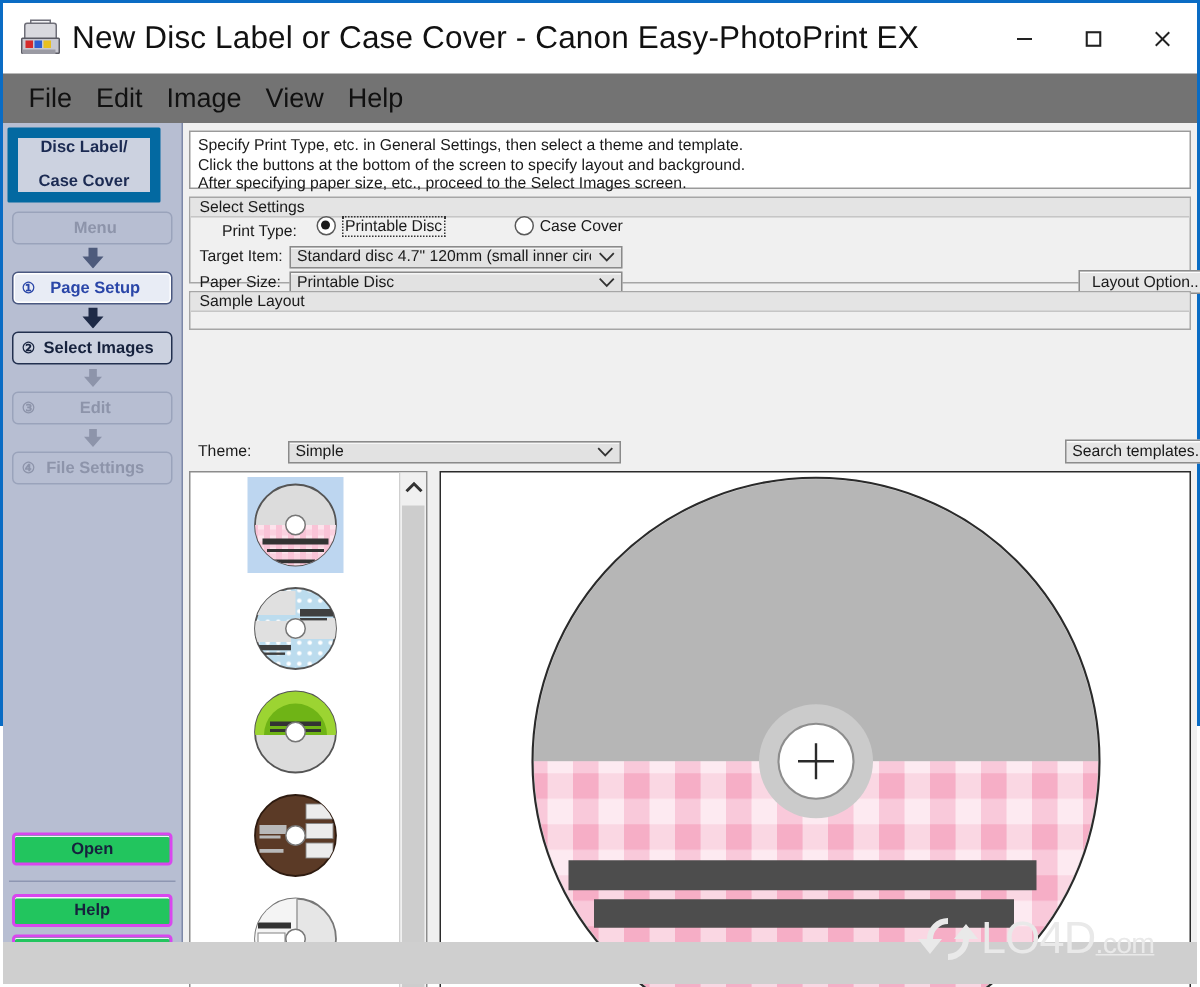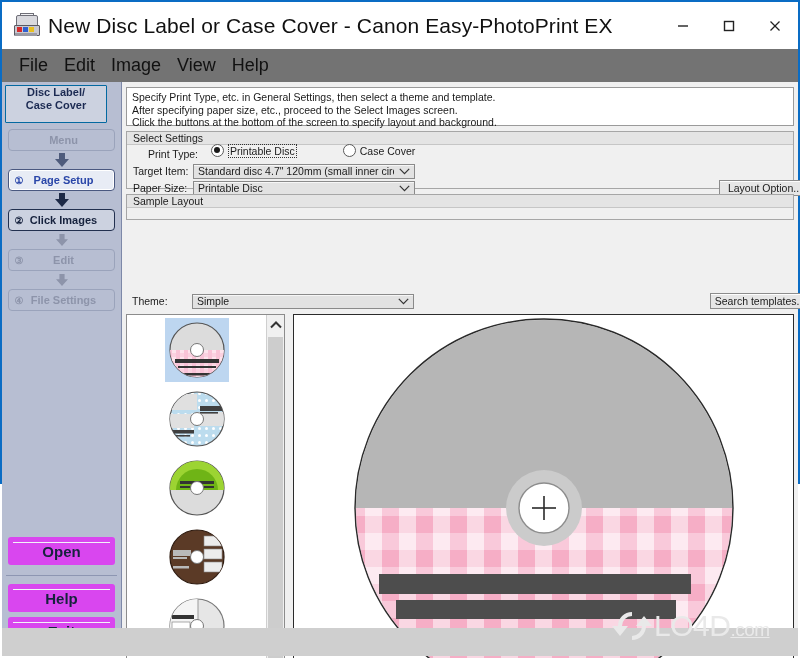--- a/index.html
+++ b/index.html
@@ -56,22 +56,22 @@
 
   
   #sidebar{
     width:120px;flex:none;background:#b7bed2;
     border-right:1px solid #7d88a8;
     position:relative;box-sizing:border-box;
     display:flex;flex-direction:column;
   }
   #side-head{
     margin:3px 14px 0 3px;height:36px;
-    background:#ccd2e0;border:1px solid #0369a1;
-    display:flex;flex-direction:column;align-items:center;justify-content:flex-start;
+    background:#ccd2e0;border:7px solid #0369a1;
+    display:flex;flex-direction:column;align-items:center;justify-content:space-between;
     border-radius:1px;
   }
   #side-head div{font-size:11px;font-weight:bold;color:#1b2a52;line-height:13px;}
   #steps{padding:6px 6px 0 6px;}
   .navbtn{
     height:22px;border-radius:4px;display:flex;align-items:center;
     box-sizing:border-box;position:relative;
   }
   .navbtn .num{
     width:20px;text-align:center;font-size:10px;font-weight:bold;flex:none;
@@ -85,23 +85,23 @@
   .nav-active{background:#e8ecf5;border:1px solid #4a5880;box-shadow:inset 0 0 0 1px #fff;}
   .nav-active .num,.nav-active .lbl{color:#2a46a8;}
   .nav-enabled{background:#ccd2e0;border:1.5px solid #22304f;}
   .nav-enabled .num,.nav-enabled .lbl{color:#16223d;}
   .arrowdown{
     height:18px;display:flex;align-items:center;justify-content:center;
   }
   #side-spacer{flex:1;}
   #side-open-wrap{padding:0 6px;}
   .sidebtn{
-    height:18px;background:#d946ef;border:5px solid #d946ef;border-radius:3px;
+    height:18px;background:#22c55e;border:2px solid #d946ef;border-radius:3px;
     display:flex;align-items:center;justify-content:center;
-    font-size:15px;font-weight:bold;color:#16223d;
+    font-size:11px;font-weight:bold;color:#16223d;
     box-shadow:inset 0 1px 0 #f2f4f9;
   }
   #side-div{height:1px;background:#8d96b2;margin:10px 4px 8px 4px;}
   #side-bottom{padding:0 6px 6px 6px;}
   #side-bottom .sidebtn{margin-bottom:5px;}
 
   
   #main{
     flex:1;background:#f0f0f0;position:relative;box-sizing:border-box;
     padding:5px 4px 0 4px;
@@ -275,21 +275,21 @@
         </div>
 
         <div class="arrowdown">
           <svg width="16" height="14" viewBox="0 0 16 14">
               <path d="M5 0 h6 v6 h4 l-7 8 l-7 -8 h4 z" fill="#1e2a47"></path>
             </svg>
         </div>
 
         <div class="navbtn nav-enabled">
           <span class="num">②</span>
-          <span class="lbl">Click Images</span>
+          <span class="lbl">Select Images</span>
         </div>
 
         <div class="arrowdown">
           <svg width="14" height="12" viewBox="0 0 16 14">
               <path d="M5 0 h6 v6 h4 l-7 8 l-7 -8 h4 z" fill="#8d94aa"></path>
             </svg>
         </div>
 
         <div class="navbtn nav-disabled">
           <span class="num">③</span>
@@ -317,22 +317,22 @@
       <div id="side-bottom">
         <div class="sidebtn">Help</div>
         <div class="sidebtn">Exit</div>
       </div>
     </div>
 
     <div id="main">
 
       <div class="whitebox" id="instructions">
         <div>Specify Print Type, etc. in General Settings, then select a theme and template.</div>
+        <div>Click the buttons at the bottom of the screen to specify layout and background.</div>
         <div>After specifying paper size, etc., proceed to the Select Images screen.</div>
-        <div>Click the buttons at the bottom of the screen to specify layout and background.</div>
       </div>
 
       <div class="group" id="grp-general">
         <div class="group-title">Select Settings</div>
 
         <div class="row" style="left:6px;top:14px;width:640px;height:16px;padding-left:15px;">
           <span class="rowlabel">Print Type:</span>
           <div style="display:flex;align-items:center;margin-left:3px;margin-top:-7px;">
             <span class="radio on"></span>
             <span class="radiolabel focused">Printable Disc</span>

